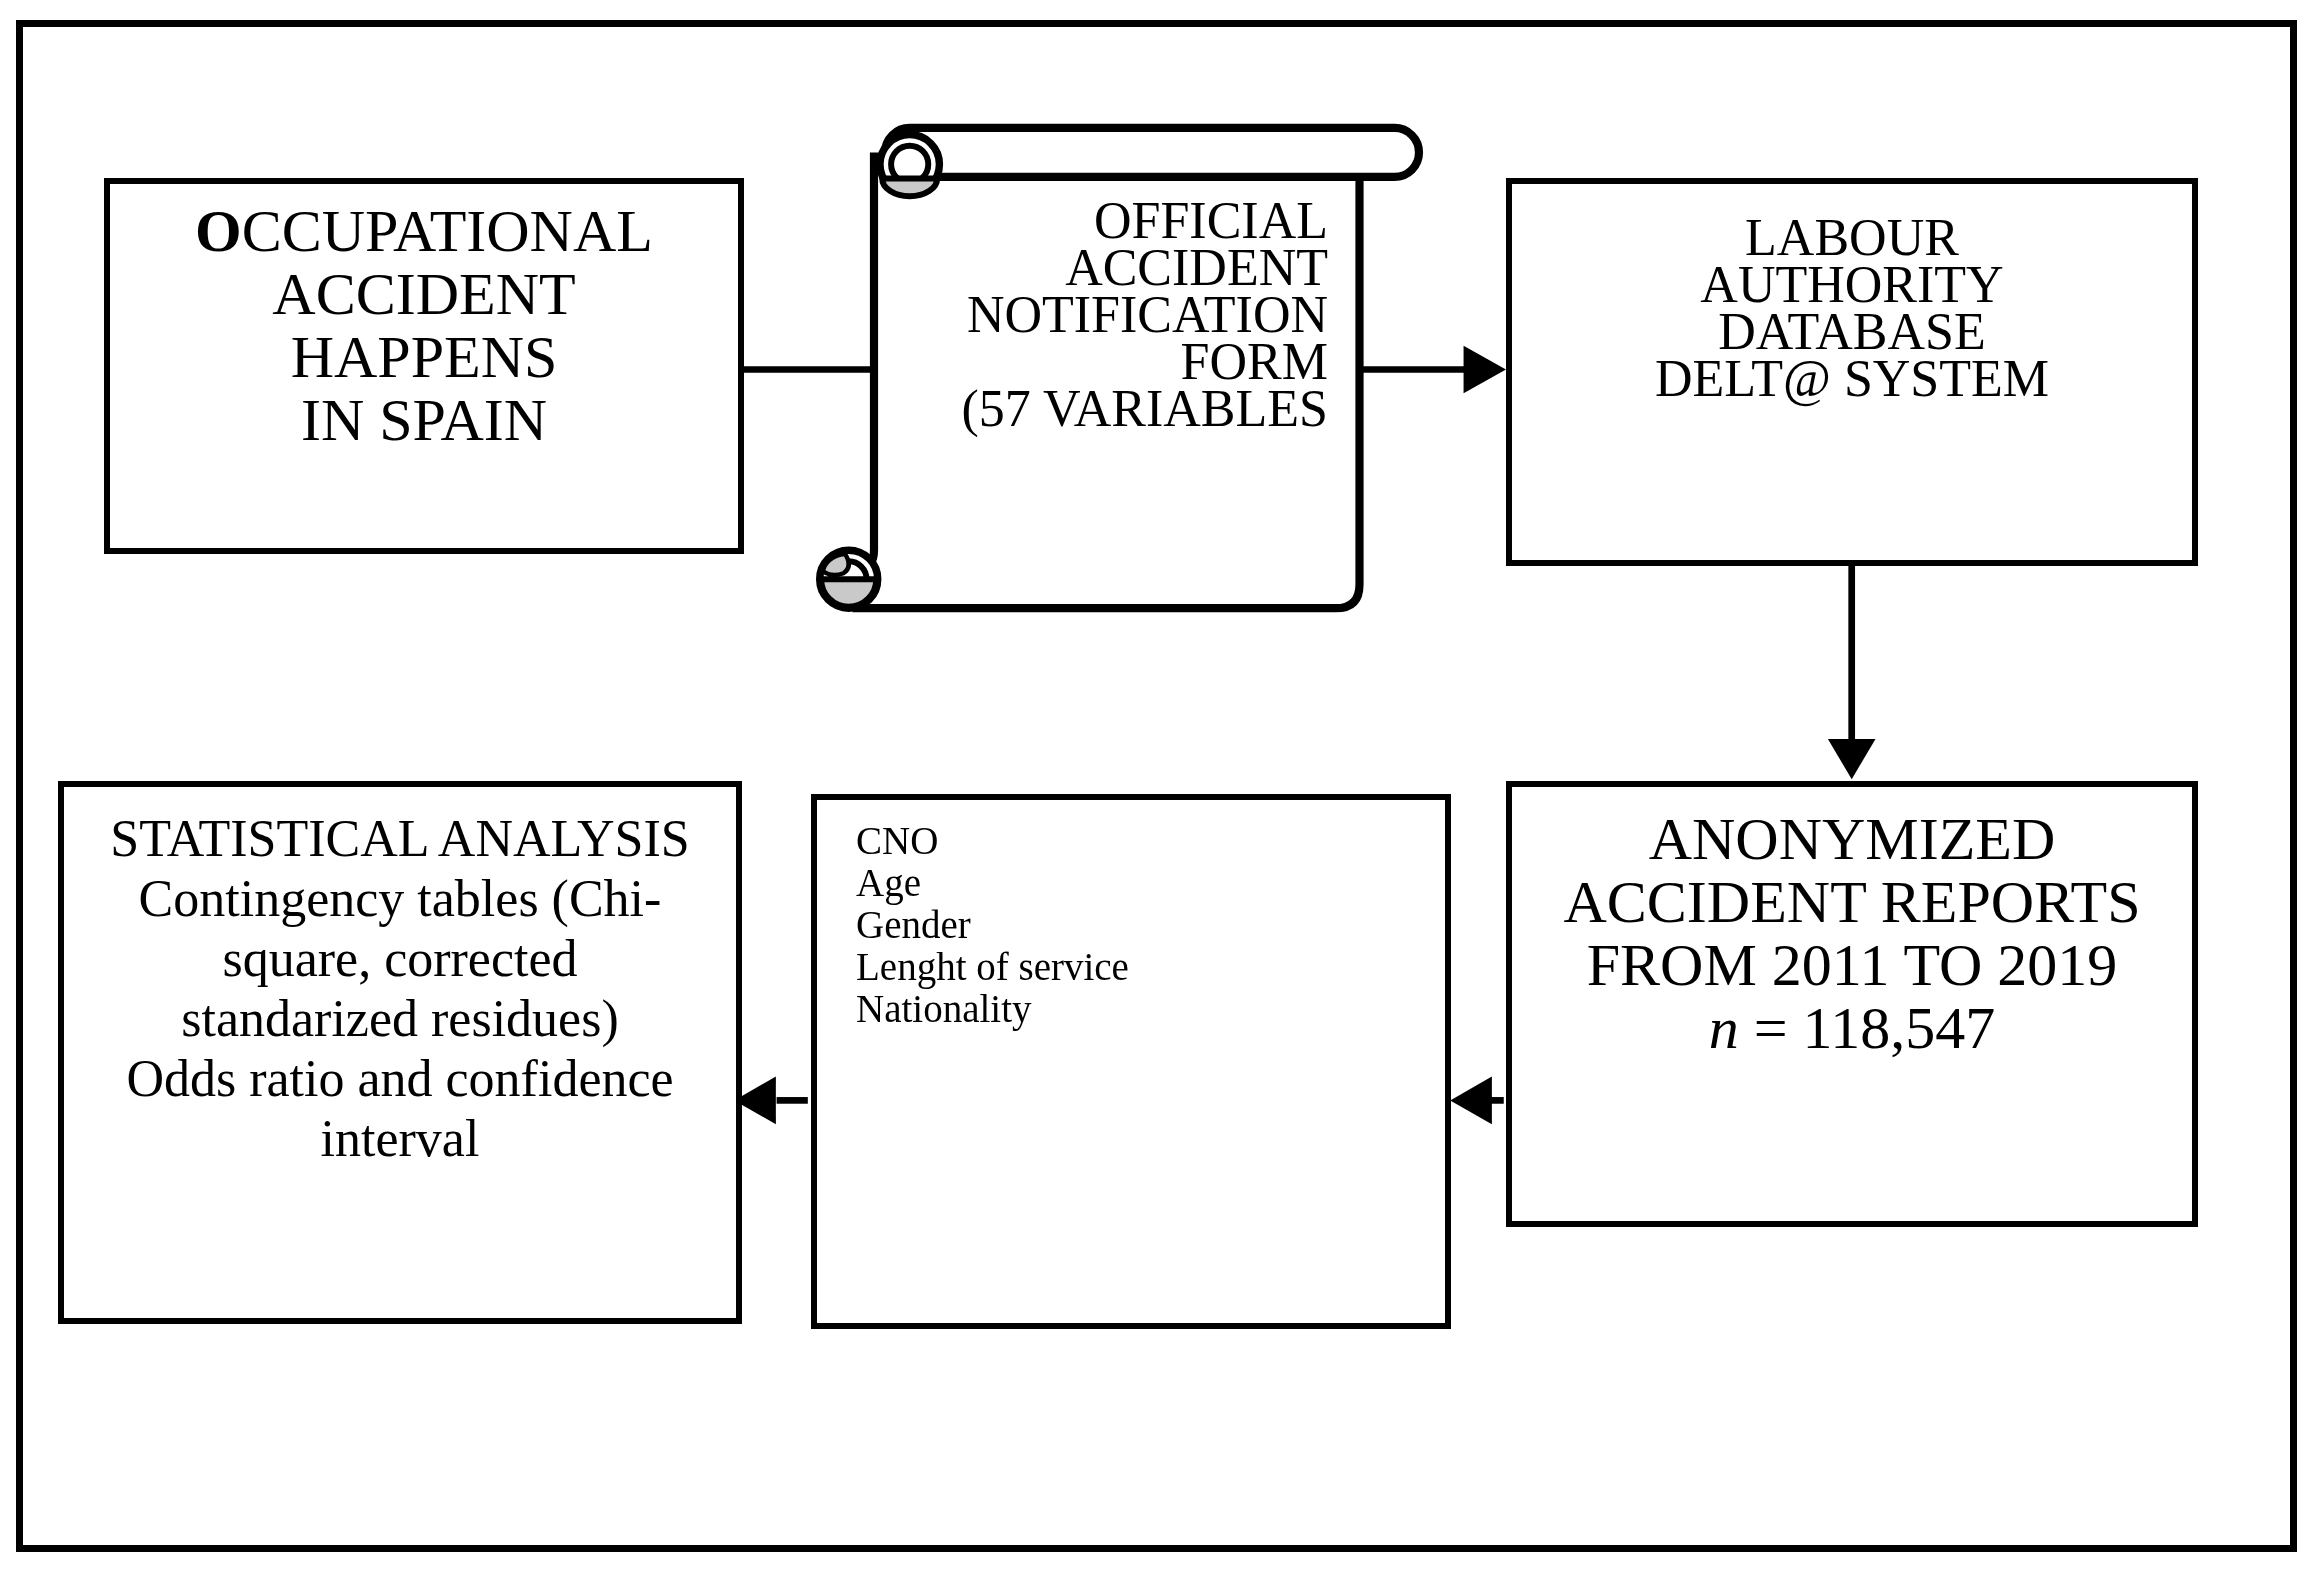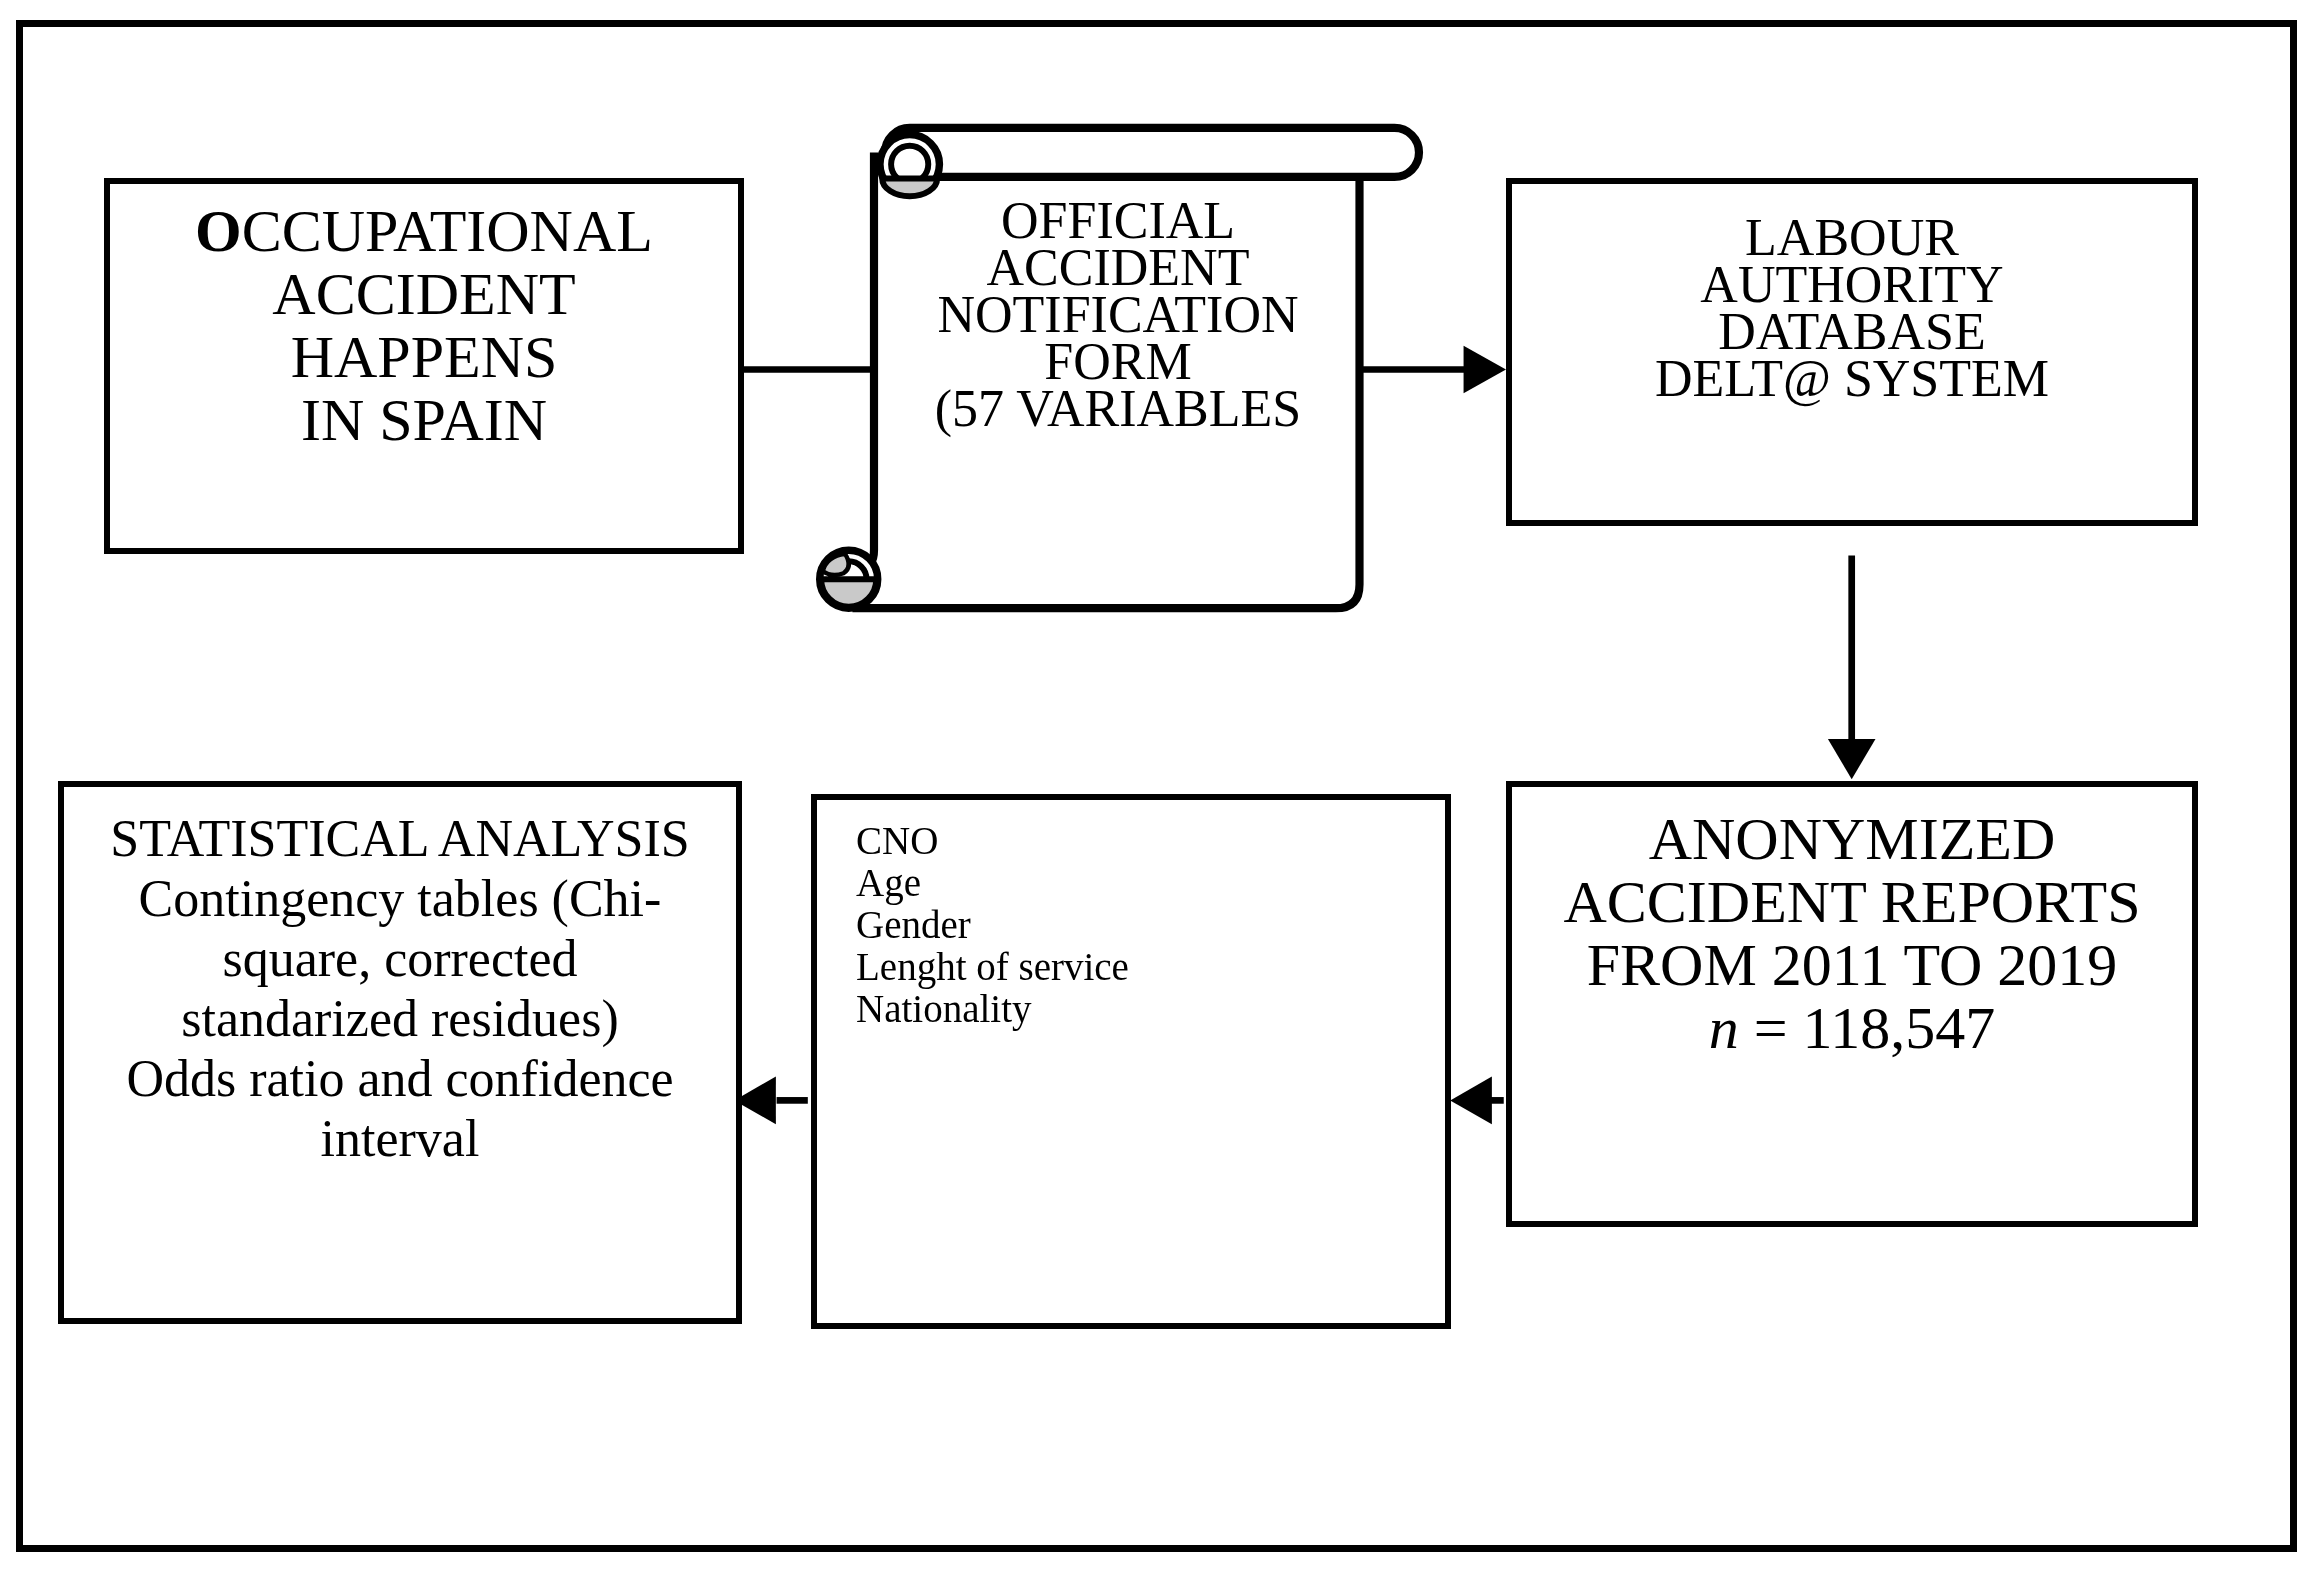--- a/index.html
+++ b/index.html
@@ -5,32 +5,32 @@
 <style>
   html,body{margin:0;padding:0;background:#fff;}
   body{font-family:"Liberation Serif","DejaVu Serif",serif;color:#000;}
   #canvas{position:relative;width:2319px;height:1574px;background:#fff;overflow:hidden;}
   #frame{position:absolute;left:16.4px;top:20px;width:2281px;height:1532px;border:7.4px solid #000;box-sizing:border-box;}
   .node{position:absolute;border:6px solid #000;box-sizing:border-box;background:#fff;text-align:center;z-index:2;}
   .ln{display:block;white-space:nowrap;}
   
   #box-occupational{left:104px;top:178px;width:640px;height:376px;font-size:60px;line-height:63px;padding-top:16.4px;}
   
-  #box-labour{left:1506px;top:178px;width:692px;height:348px;font-size:52px;line-height:47px;padding-top:30px;}
+  #box-labour{left:1506px;top:178px;width:692px;height:388px;font-size:52px;line-height:47px;padding-top:30px;}
   
   #box-anonymized{left:1506px;top:781px;width:692px;height:446px;font-size:60px;line-height:63px;padding-top:21px;}
   
   #box-selection{left:811px;top:794px;width:640px;height:535px;font-size:39px;padding-top:15px;}
   #box-selection .title .ln{line-height:49px;}
   #box-selection ul{list-style:none;margin:4.5px 0 0 0;padding:0 16px 0 39px;text-align:left;}
   #box-selection li{line-height:42px;}
   
   #box-statistical{left:58px;top:781px;width:684px;height:543px;font-size:52px;line-height:60px;padding-top:22px;}
   
-  #scroll-text{position:absolute;left:875px;top:176px;width:486px;font-size:52px;line-height:47px;padding-top:21px;text-align:center;z-index:3;}
+  #scroll-text{position:absolute;left:842px;top:176px;width:486px;font-size:52px;line-height:47px;padding-top:21px;text-align:right;z-index:3;}
   #diagram-svg{position:absolute;left:0;top:0;z-index:1;}
   b{font-weight:bold;}
   i{font-style:italic;}
 </style>
 </head>
 <body>
 
 <div id="canvas">
 
   <div id="frame"></div>

